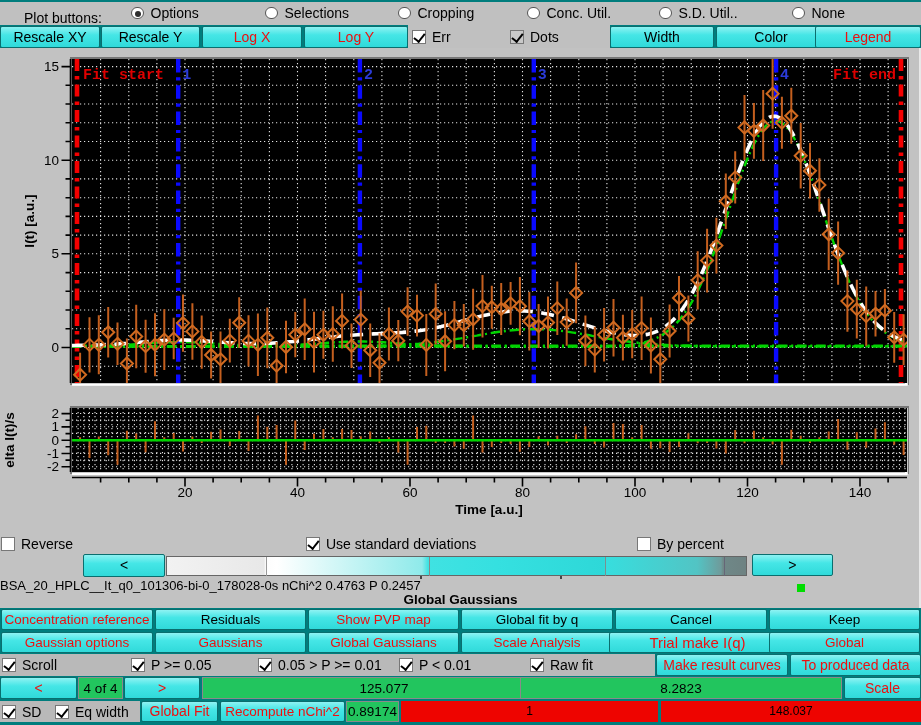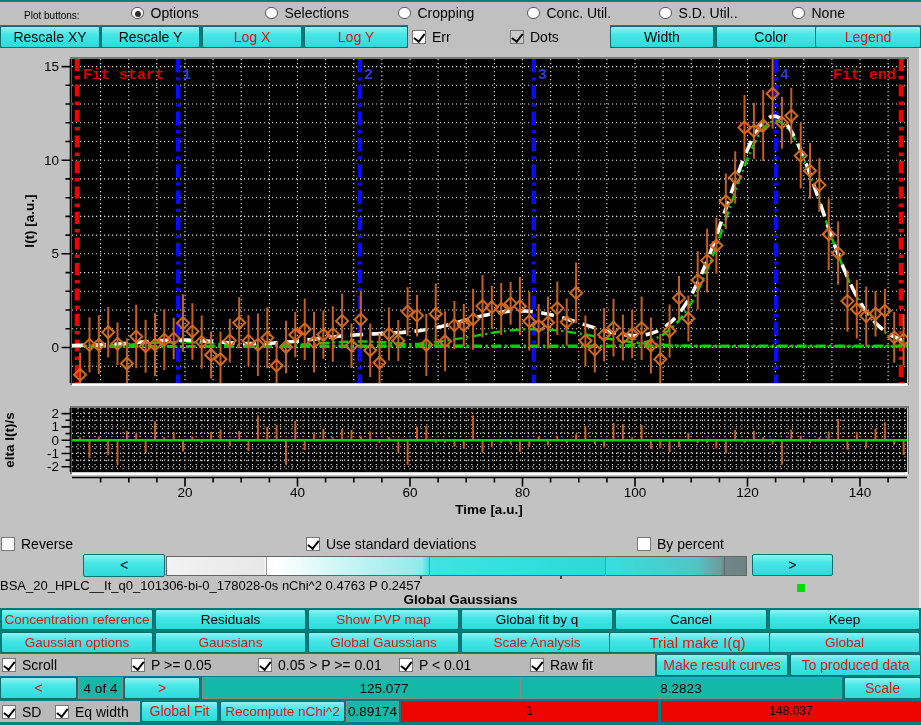--- a/index.html
+++ b/index.html
@@ -1,32 +1,32 @@
 <!DOCTYPE html>
 <html><head><meta charset="utf-8"><style>
 *{margin:0;padding:0;box-sizing:border-box}
 html,body{width:921px;height:725px;overflow:hidden}
 body{background:#007d7d;font-family:"Liberation Sans",sans-serif;font-size:13.5px;color:#000;position:relative}
 .abs{position:absolute}
 .btn{position:absolute;background:linear-gradient(#8ef2f2,#45e6e6 40%,#30dada);border:1.5px solid #0a6e6e;border-radius:2px;display:flex;align-items:center;justify-content:center;font-size:14px;color:#000;white-space:nowrap}
 .btn.red{color:#ed1010}
-.gray{position:absolute;background:#14b8a6;border:1px solid #8a8a8a;display:flex;align-items:center;justify-content:center;font-size:13.5px}
+.gray{position:absolute;background:#22c55e;border:1px solid #8a8a8a;display:flex;align-items:center;justify-content:center;font-size:13.5px}
 .redf{position:absolute;background:#ee0400;display:flex;align-items:center;justify-content:center;font-size:12px;color:#000}
 .cb{position:absolute;display:flex;align-items:center;font-size:14px}
 .cb .box{width:14px;height:14px;background:#fff;border:1px solid #777;margin-right:6px;position:relative;flex:none}
 .cb .box.g{background:#c9c9c9}
 .cb .box.c:before{content:"";position:absolute;left:3.2px;top:-0.5px;width:4.6px;height:9px;border:solid #000;border-width:0 2.6px 2.6px 0;transform:rotate(38deg)}
 .rb{position:absolute;display:flex;align-items:center;font-size:14px}
 .rb .cir{width:12.5px;height:12.5px;border-radius:50%;background:#fff;border:1.3px solid #555;margin-right:7px;position:relative;flex:none}
 .rb .cir.sel:before{content:"";position:absolute;left:3.2px;top:3.2px;width:6px;height:6px;border-radius:50%;background:#2e2e2e}
 </style></head><body>
 
 <div class="abs" style="left:0;top:1.5px;width:921px;height:23px;background:#c0c0c0"></div>
 <div class="abs" style="left:408px;top:24.5px;width:202px;height:23px;background:#c0c0c0"></div>
-<div class="abs" style="left:24px;top:10px;font-size:10px">Plot buttons:</div>
+<div class="abs" style="left:24px;top:10px;font-size:14px">Plot buttons:</div>
 <div class="rb" style="left:131px;top:5px"><span class="cir sel"></span>Options</div>
 <div class="rb" style="left:265px;top:5px"><span class="cir"></span>Selections</div>
 <div class="rb" style="left:398px;top:5px"><span class="cir"></span>Cropping</div>
 <div class="rb" style="left:527px;top:5px"><span class="cir"></span>Conc. Util.</div>
 <div class="rb" style="left:659px;top:5px"><span class="cir"></span>S.D. Util..</div>
 <div class="rb" style="left:792px;top:5px"><span class="cir"></span>None</div>
 
 <div class="btn" style="left:0px;top:25.5px;width:100px;height:22px">Rescale XY</div>
 <div class="btn" style="left:101px;top:25.5px;width:99px;height:22px">Rescale Y</div>
 <div class="btn red" style="left:202px;top:25.5px;width:100px;height:22px">Log X</div>

